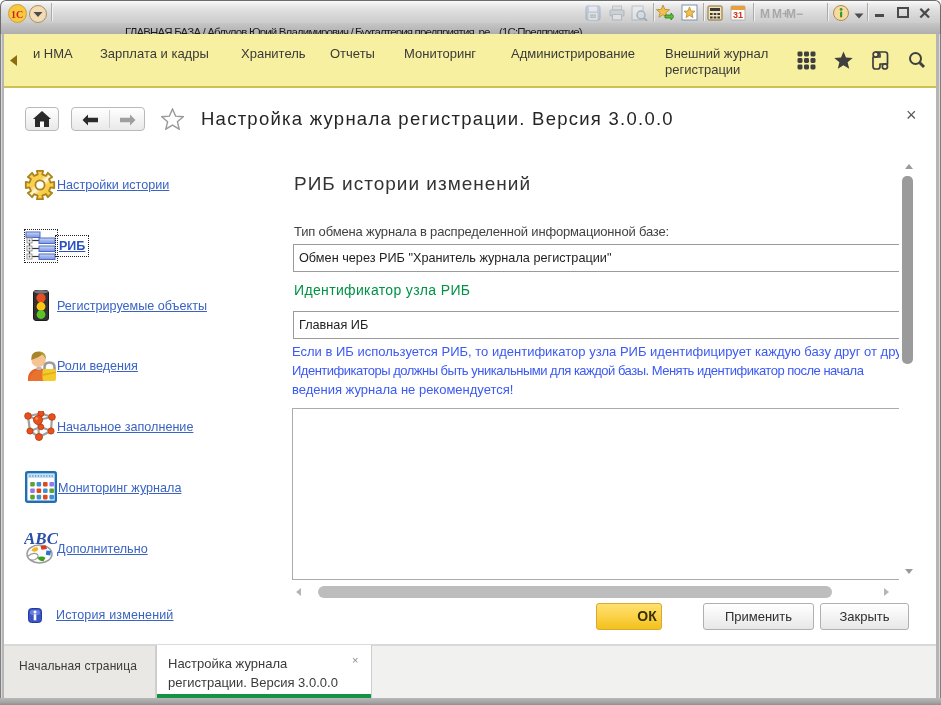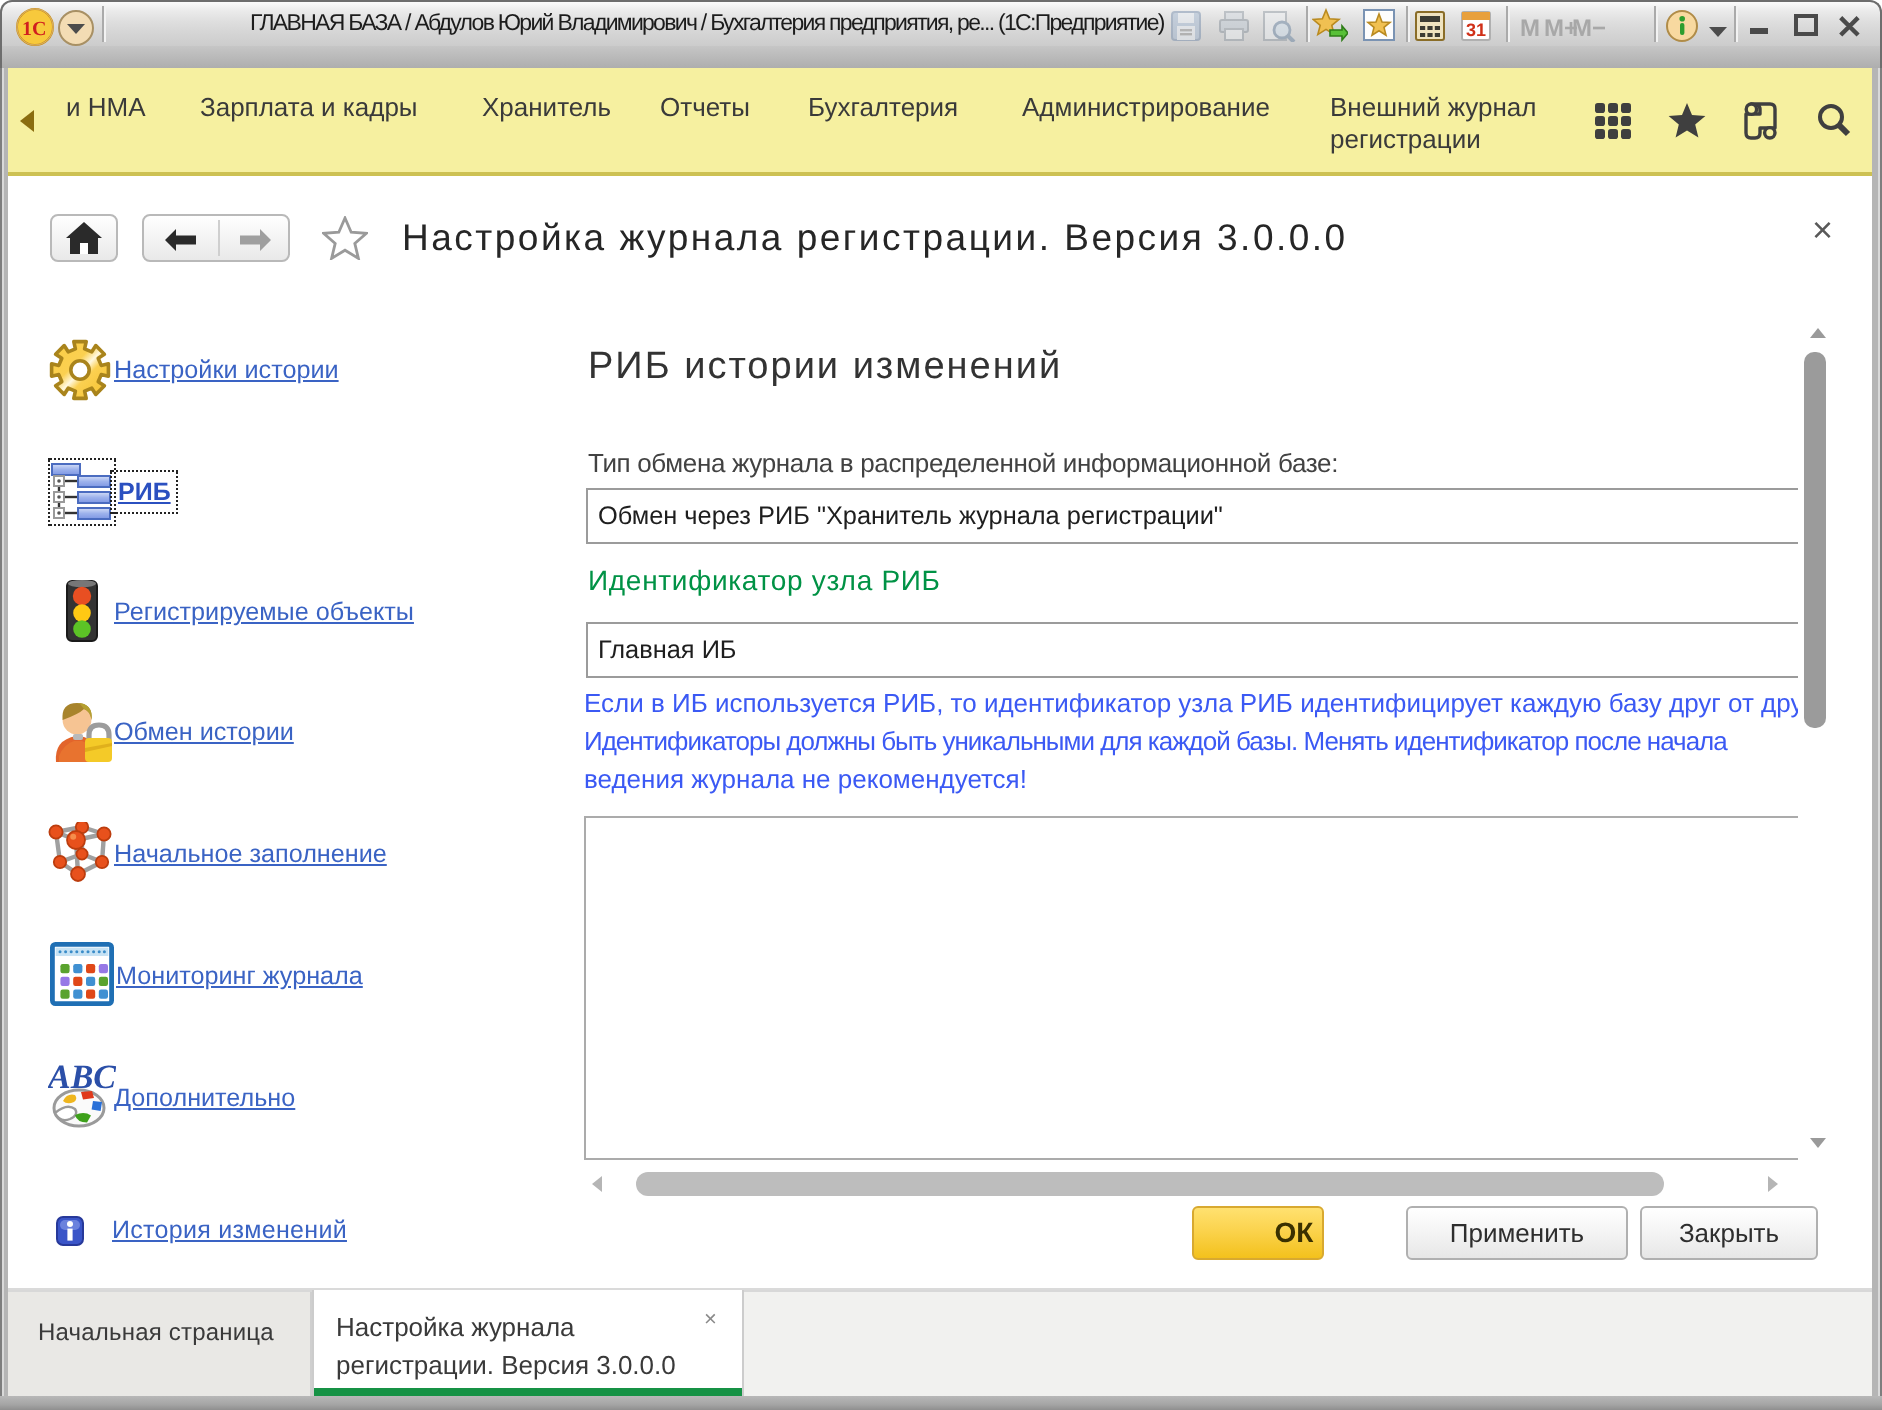--- a/index.html
+++ b/index.html
@@ -16,21 +16,21 @@
 #titlesub { left:0; top:23px; width:941px; height:11px;
   background:linear-gradient(#c6c6c6, #aeaeae);
   border-left:1px solid #6d6d6d; border-right:1px solid #6d6d6d; }
 #borderL { left:0; top:34px; width:4px; height:664px;
   background:linear-gradient(90deg,#7e7e7e 0 1px, #d9d9d9 1px 2px, #b5b5b5 2px 4px); }
 #borderR { left:936px; top:34px; width:5px; height:664px;
   background:linear-gradient(90deg,#b5b5b5 0 3px, #d9d9d9 3px 4px, #7e7e7e 4px 5px); }
 #borderB { left:0; top:698px; width:941px; height:7px;
   background:linear-gradient(#b8b8b8, #a5a5a5 60%, #8f8f8f); }
 
-.tbtxt { font-size:11.5px; letter-spacing:-0.85px; color:#1c1c1c; }
+.tbtxt { font-size:11.5px; letter-spacing:-0.85px; color:#1c1c1c;margin-top:20px; }
 .tsep { width:1px; height:18px; background:#aaa; box-shadow:1px 0 0 #f2f2f2; }
 
 
 #menubar { left:4px; top:34px; width:932px; height:54px; background:#f6f0a0;
   border-bottom:2px solid #cdc153; }
 .mitem { position:absolute; top:46px; font-size:13px; color:#3a3a3a; line-height:16px; white-space:nowrap; }
 
 
 #toolbar { left:4px; top:88px; width:932px; height:62px; background:#fff; }
 .navbtn { position:absolute; top:107px; height:24px; border:1px solid #b9b9b9; border-radius:4px;
@@ -161,21 +161,21 @@
   <div class="abs" id="menubar"></div>
   <div class="abs" style="left:9px; top:55px;">
     <svg width="9" height="11" viewBox="0 0 9 11">
         <path d="M8 0 L8 11 L1 5.5 Z" fill="#8a6d10"></path>
       </svg>
   </div>
   <div class="abs mitem" style="left:33px;">и НМА</div>
   <div class="abs mitem" style="left:100px;text-align:center;">Зарплата и кадры</div>
   <div class="abs mitem" style="left:241px;">Хранитель</div>
   <div class="abs mitem" style="left:330px;">Отчеты</div>
-  <div class="abs mitem" style="left:404px;">Бухгалтерия</div>
+  <div class="abs mitem" style="left:404px;">Мониторинг</div>
   <div class="abs mitem" style="left:511px;">Администрирование</div>
   <div class="abs mitem" style="left:665px;">Внешний журнал<br>регистрации</div>
   <div class="abs" style="left:797px; top:51px;">
     <svg width="19" height="19" viewBox="0 0 19 19">
         <g fill="#3f3f3f">
           <rect x="0.5" y="0.5" width="5" height="5" rx="1.4"></rect>
           <rect x="7" y="0.5" width="5" height="5" rx="1.4"></rect>
           <rect x="13.5" y="0.5" width="5" height="5" rx="1.4"></rect>
           <rect x="0.5" y="7" width="5" height="5" rx="1.4"></rect>
           <rect x="7" y="7" width="5" height="5" rx="1.4"></rect>
@@ -292,21 +292,21 @@
       <path d="M5.5 28 Q8 22 13 20.5 L17 20.5 Q22 22 23.5 28 L23.5 31 L5.5 31 Z" fill="#e8732f"></path>
       <circle cx="14.5" cy="10" r="7.2" fill="#f6c493"></circle>
       <path d="M7.3 10 Q6.5 1.5 14.5 1.5 Q22.5 1.5 21.8 10 Q21 5.5 18 4.5 Q15.5 7 7.3 10 Z" fill="#a8842c"></path>
       <path d="M14.5 1.5 Q22.5 1.5 21.8 10 Q21 5.5 18 4.5 L16 2 Z" fill="#b5a030"></path>
       <rect x="12.5" y="17" width="5" height="3" rx="1" fill="#b9b9b9"></rect>
       <path d="M20.5 21 L20.5 17.5 Q20.5 12.5 25.5 12.5 Q30.5 12.5 30.5 17.5 L30.5 21" fill="none" stroke="#9c9c9c" stroke-width="2.6"></path>
       <rect x="18.5" y="19" width="13.5" height="12" rx="2" fill="#f4ca28"></rect>
       <path d="M18.5 24 L32 21.5 L32 23 L18.5 26 Z" fill="#e0b01c"></path>
     </svg>
   </div>
-  <a class="abs lnk" style="left:57px; top:359px;" href="#">Обмен истории</a>
+  <a class="abs lnk" style="left:57px; top:359px;" href="#">Роли ведения</a>
 
   <div class="abs" style="left:24px; top:411px;">
     <svg width="32" height="32" viewBox="0 0 32 32">
       <g stroke="#a0a0a0" stroke-width="2.2" stroke-linecap="round">
         <line x1="4" y1="5" x2="17" y2="2.5"></line>
           <line x1="17" y1="2.5" x2="28" y2="6"></line>
         <line x1="4" y1="5" x2="14" y2="9"></line>
           <line x1="14" y1="9" x2="28" y2="6"></line>
         <line x1="4" y1="5" x2="6" y2="20"></line>
           <line x1="17" y1="2.5" x2="17" y2="16"></line>

